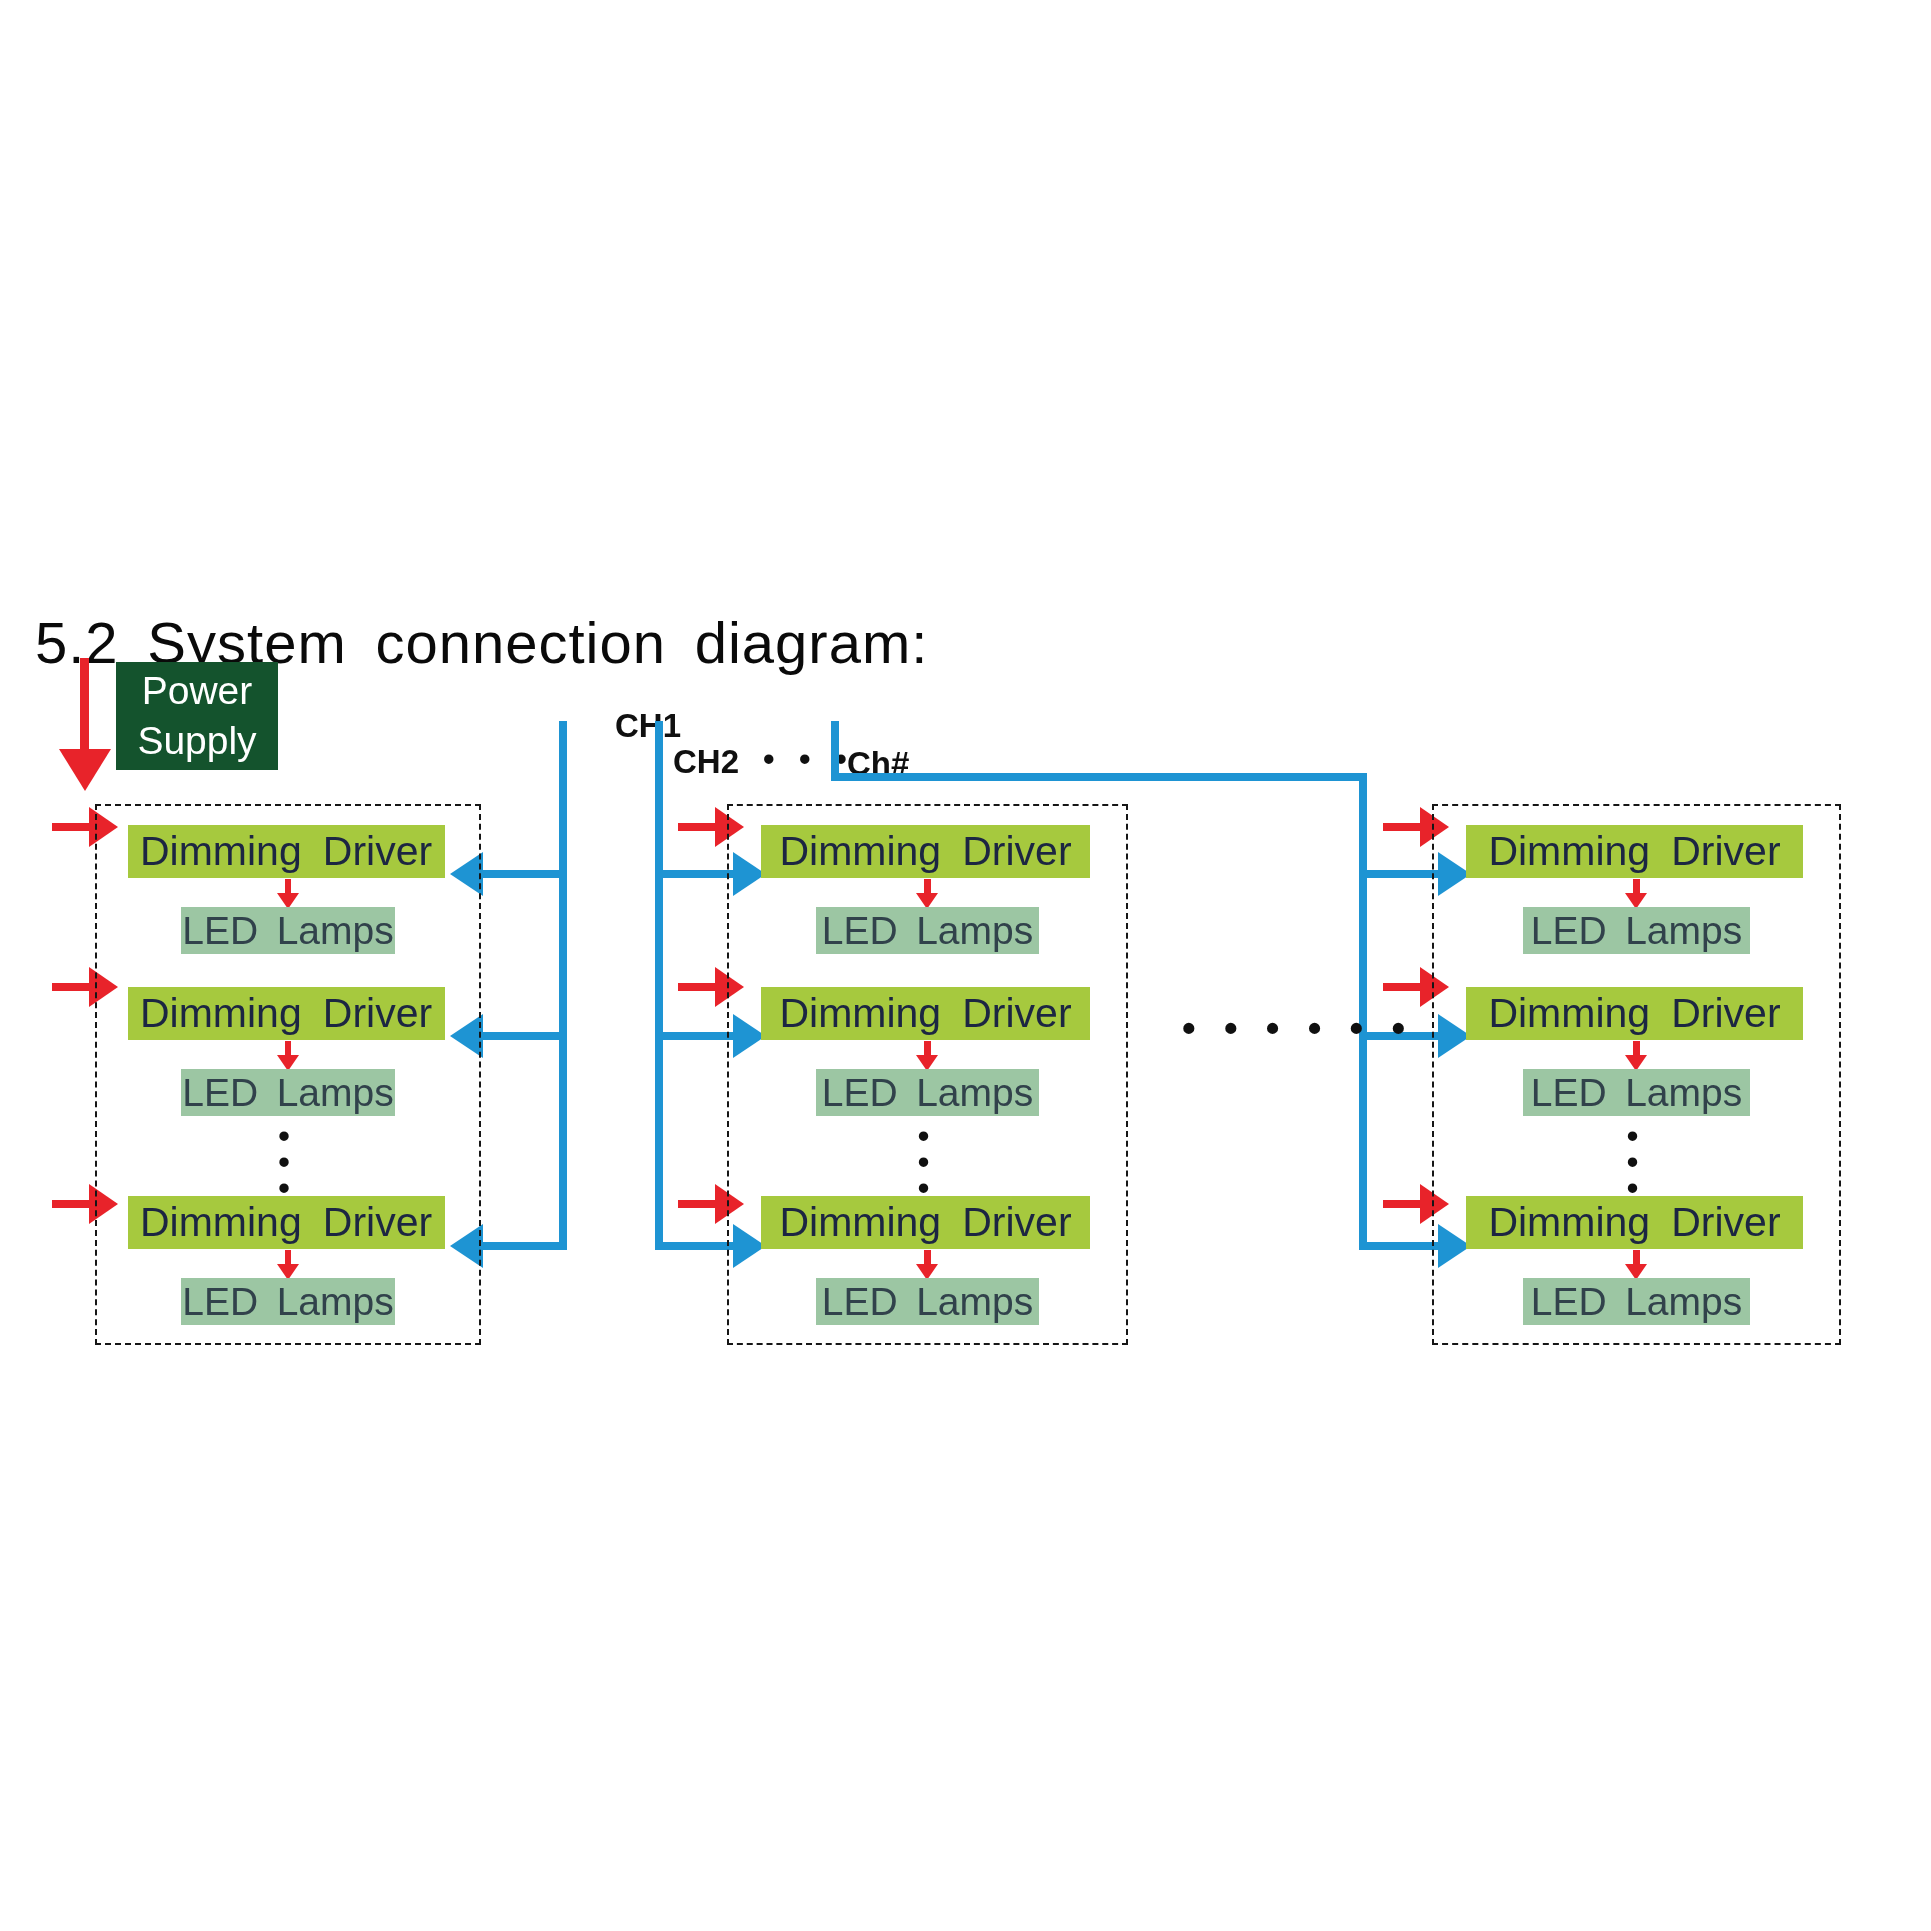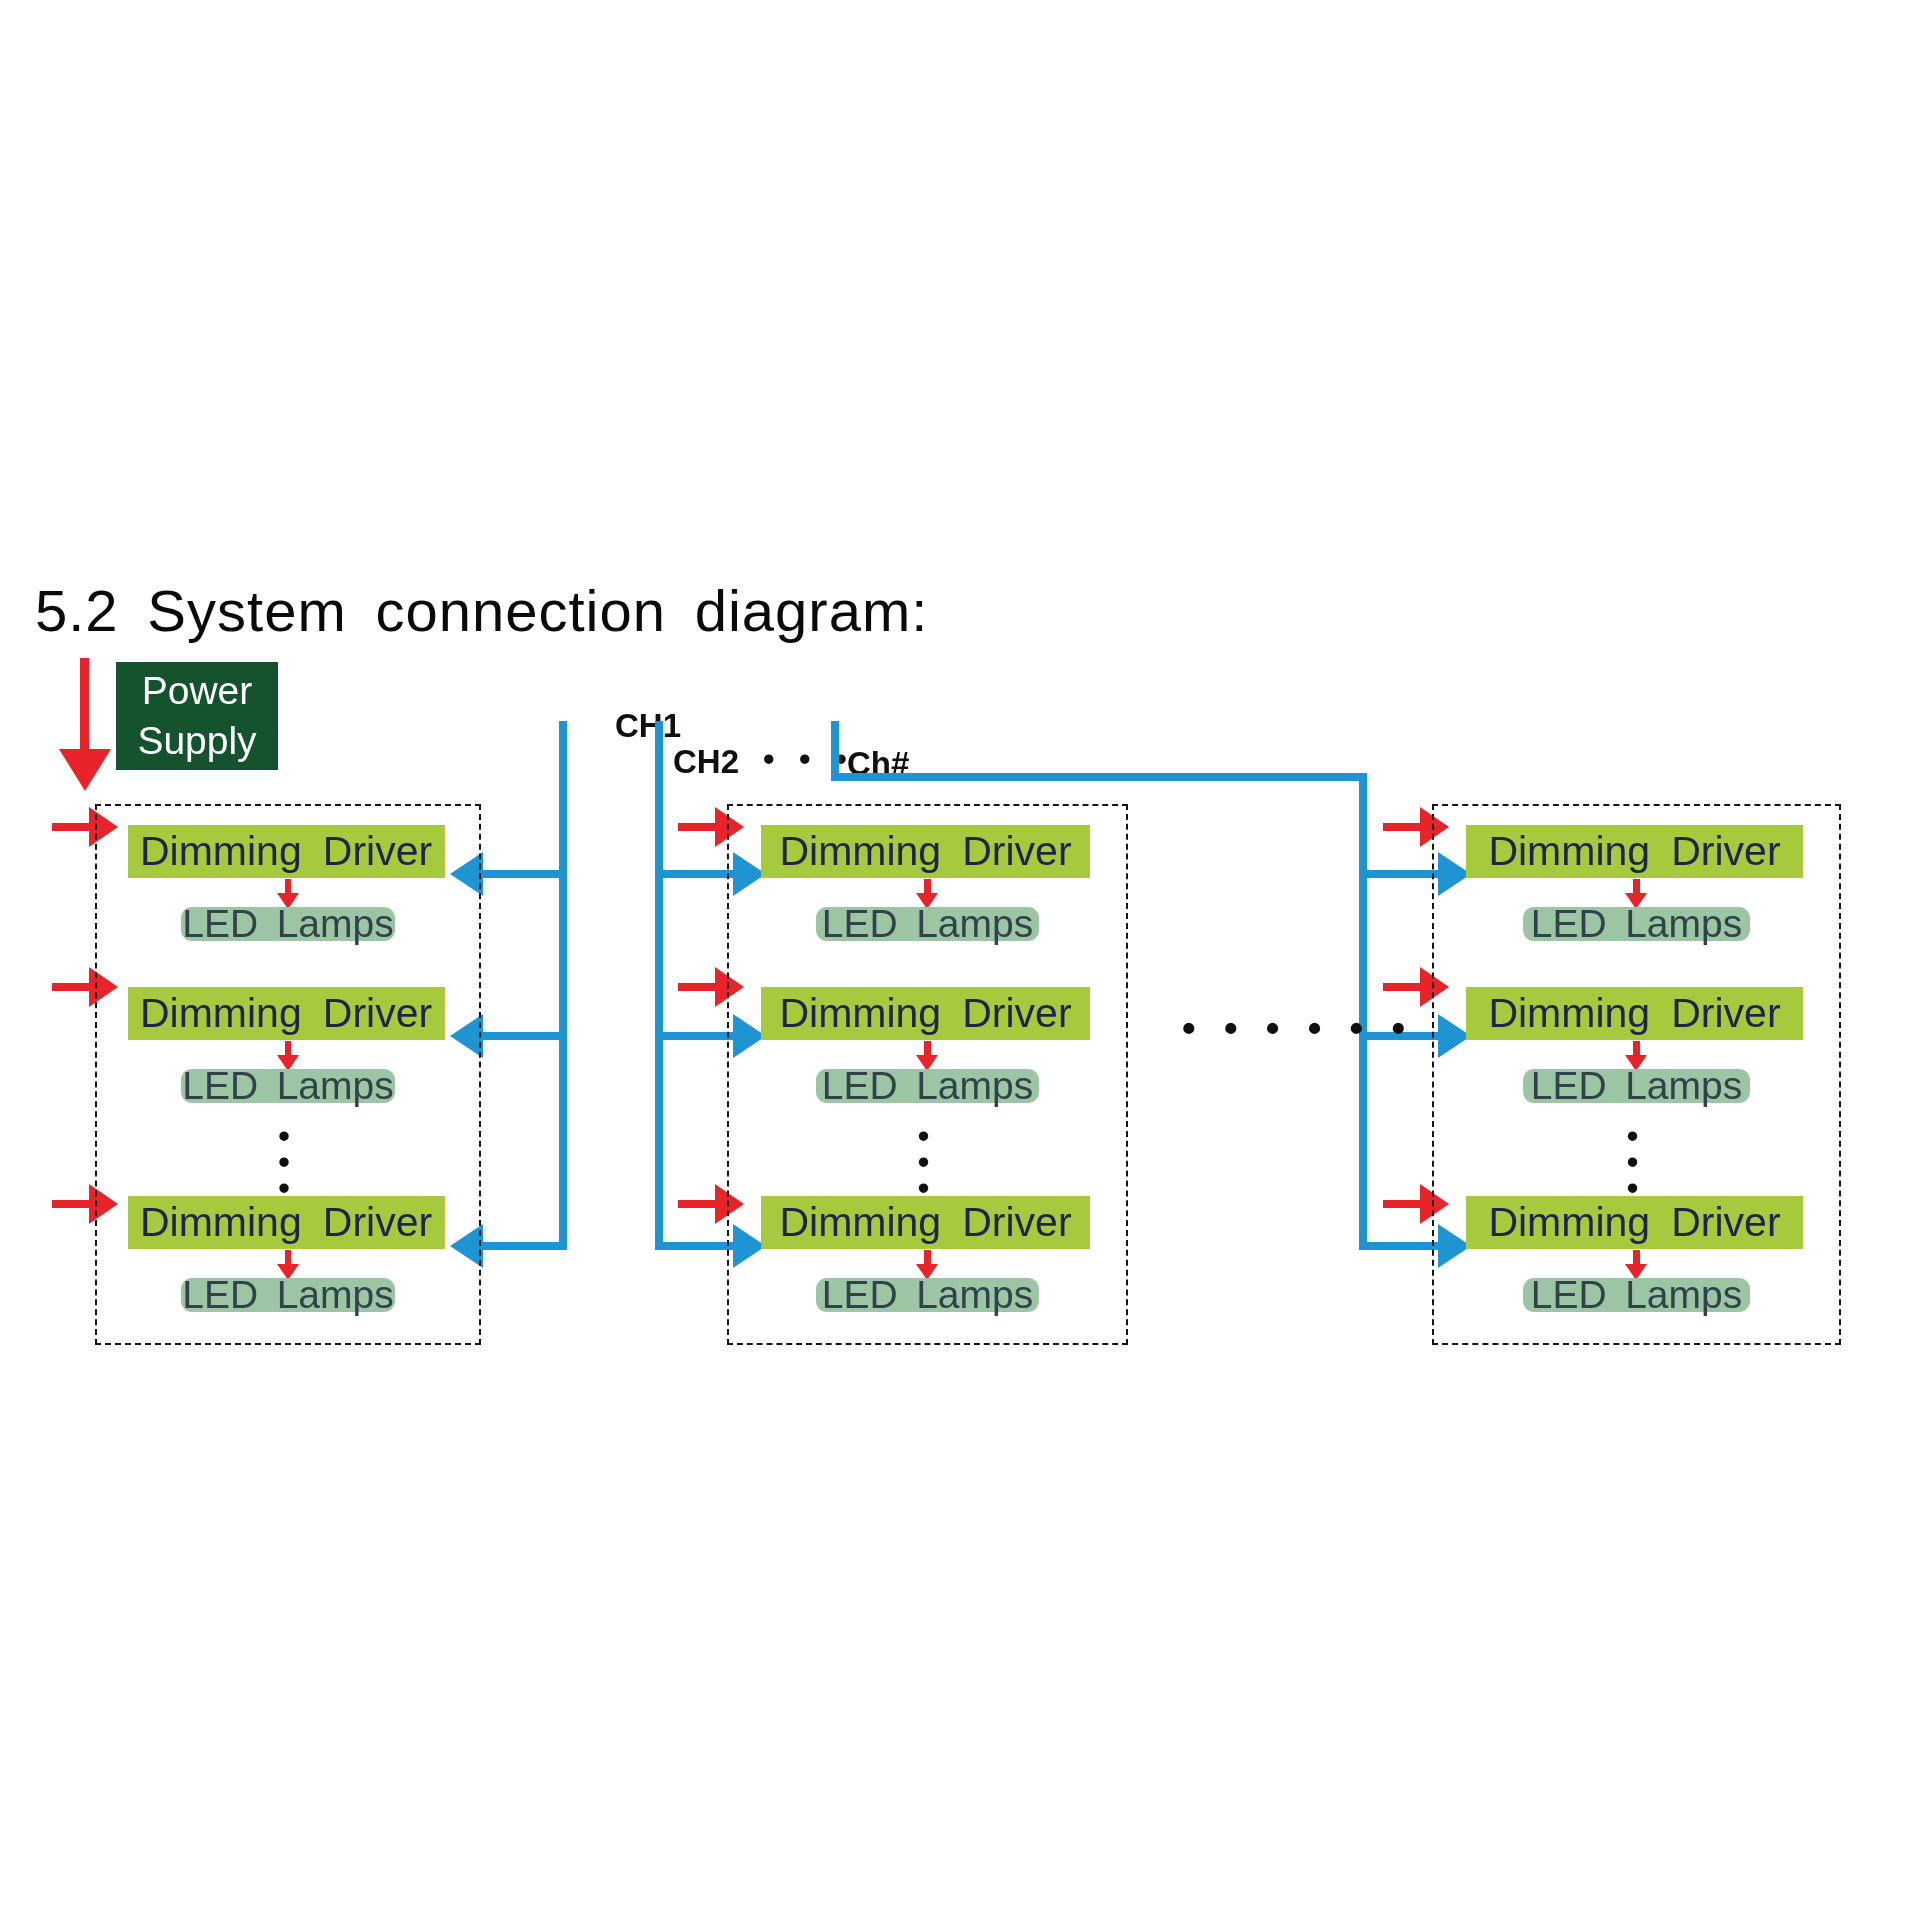--- a/index.html
+++ b/index.html
@@ -11,22 +11,22 @@
   
   .title{font-size:58px;color:#0a0a0a;word-spacing:11.6px;letter-spacing:1px;white-space:nowrap;}
   
   .dimsys{background:#1e94d3;color:#ffffff;font-size:44px;font-weight:bold;
           display:flex;align-items:center;justify-content:center;word-spacing:15.4px;}
   .psup{background:#14532d;color:#ffffff;font-size:39px;line-height:50px;
         display:flex;align-items:center;justify-content:center;text-align:center;}
   .group{border:2.9px dashed #161616;}
   .driver{position:absolute;left:8%;width:83%;height:53px;background:#a6c93e;color:#1c2642;
           font-size:41px;display:flex;align-items:center;justify-content:center;word-spacing:9.7px;}
-  .led{position:absolute;left:22%;width:56%;height:34px;background:#9cc6a3;color:#31424b;
-       font-size:39px;display:flex;align-items:center;justify-content:center;word-spacing:7.7px;border-radius:11px;}
+  .led{position:absolute;left:22%;width:56%;height:47px;background:#9cc6a3;color:#31424b;
+       font-size:39px;display:flex;align-items:center;justify-content:center;word-spacing:7.7px;}
   
   .chlab{font-size:33px;font-weight:bold;color:#101010;white-space:nowrap;}
   
   .bline{height:7.7px;background:#1e94d3;display:block;}
   .bvert{position:absolute;width:7.7px;background:#1e94d3;}
   .bhoriz{position:absolute;height:7.7px;background:#1e94d3;}
   .rline{width:37px;height:7.7px;background:#e8232a;display:block;}
   
   .bhead-l{width:0;height:0;border-top:22px solid transparent;border-bottom:22px solid transparent;
            border-right:33px solid #1e94d3;display:block;}
@@ -44,21 +44,21 @@
   .dline{width:6.8px;height:13.5px;background:#e8232a;display:block;}
   .vdots{position:absolute;left:50%;margin-left:-9.7px;font-size:33px;line-height:26px;color:#101010;
          white-space:pre-line;text-align:center;font-weight:bold;}
   .hdots{font-size:39px;font-weight:bold;letter-spacing:8.7px;color:#101010;white-space:nowrap;}
 </style>
 </head>
 <body>
 
 <div id="canvas">
 
-  <div class="abs title" style="left:35px;top:577px;">5.2 System connection diagram:</div>
+  <div class="abs title" style="left:35px;top:609px;">5.2 System connection diagram:</div>
 
   <div class="abs psup" style="left:116px;top:662px;width:162px;height:108px;">Power Supply</div>
   <div class="rvert" style="left:80px;top:658px;height:93px;"></div>
   <div class="rhead-dbig" style="left:59px;top:749px;"></div>
 
 
   <div class="abs chlab" style="left:579px;top:707px;margin-left:36px;">CH1</div>
   <div class="abs chlab" style="left:673px;top:743px;">CH2</div>
   <div class="abs chlab" style="left:763px;top:740px;letter-spacing:7.7px;">• • •</div>
   <div class="abs chlab" style="left:847px;top:745px;">Ch#</div>

